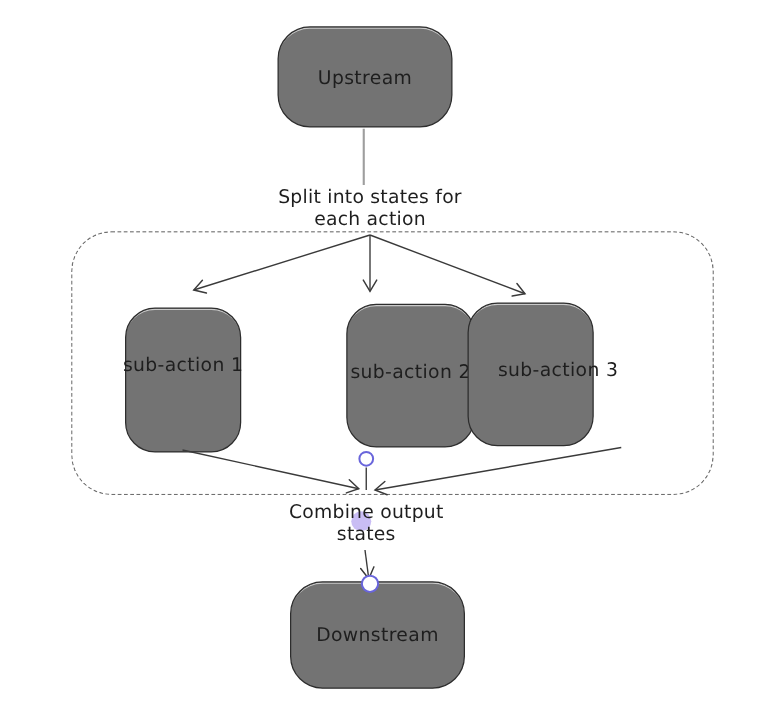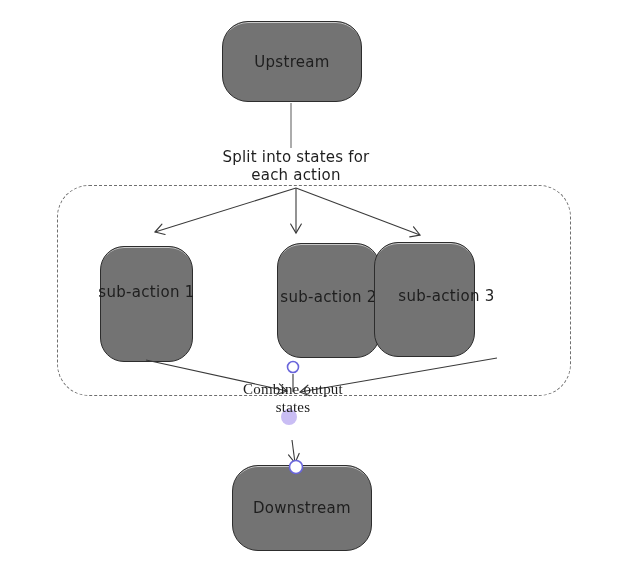--- a/index.html
+++ b/index.html
@@ -32,21 +32,21 @@
   }
   .group-label{
     position:absolute;left:86px;top:199px;font-size:14.5px;letter-spacing:.3px;z-index:3;
   }
   
   .edge-label{
     position:absolute;font-size:15px;line-height:1.22;letter-spacing:.2px;
     text-align:center;white-space:pre-line;transform:translateX(-50%);z-index:3;
   }
   .edge-label-split  {left:296px;top:148px;}
-  .edge-label-combine{left:293px;top:380px;font-family:Liberation Serif, serif;}
+  .edge-label-combine{left:293px;top:400px;}
   
   .wires{position:absolute;left:0;top:0;width:622px;height:577px;z-index:2;pointer-events:none;}
 </style>
 </head>
 <body>
 
 <div class="canvas">
 
   <div class="group"></div>
 

